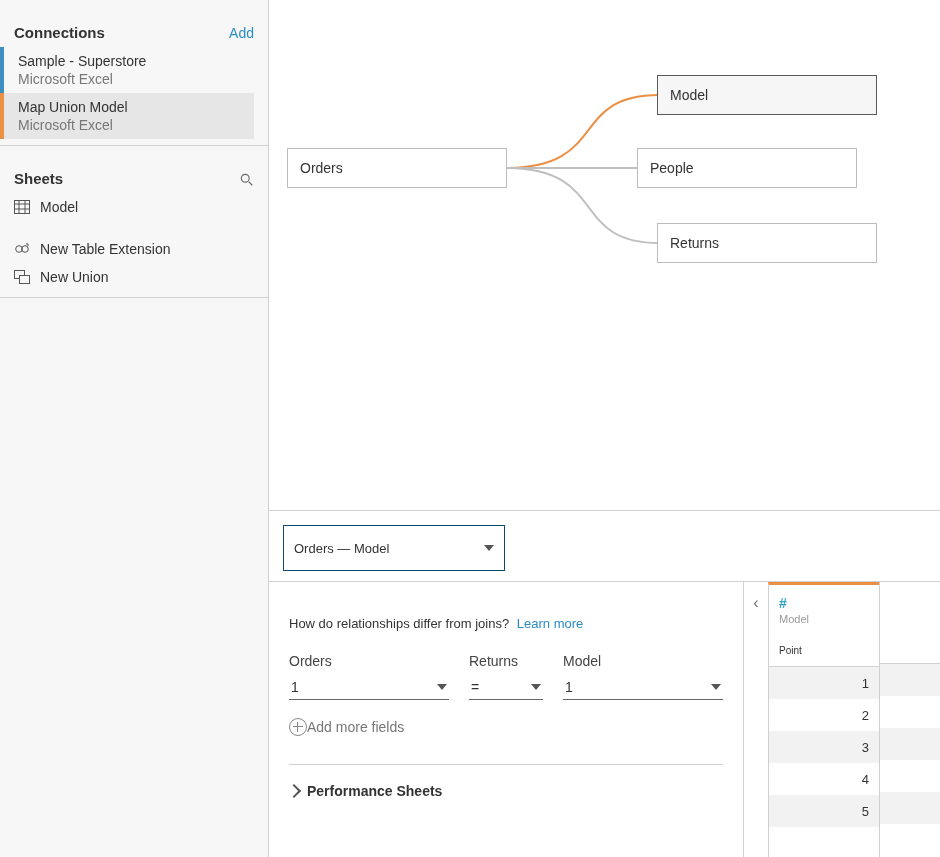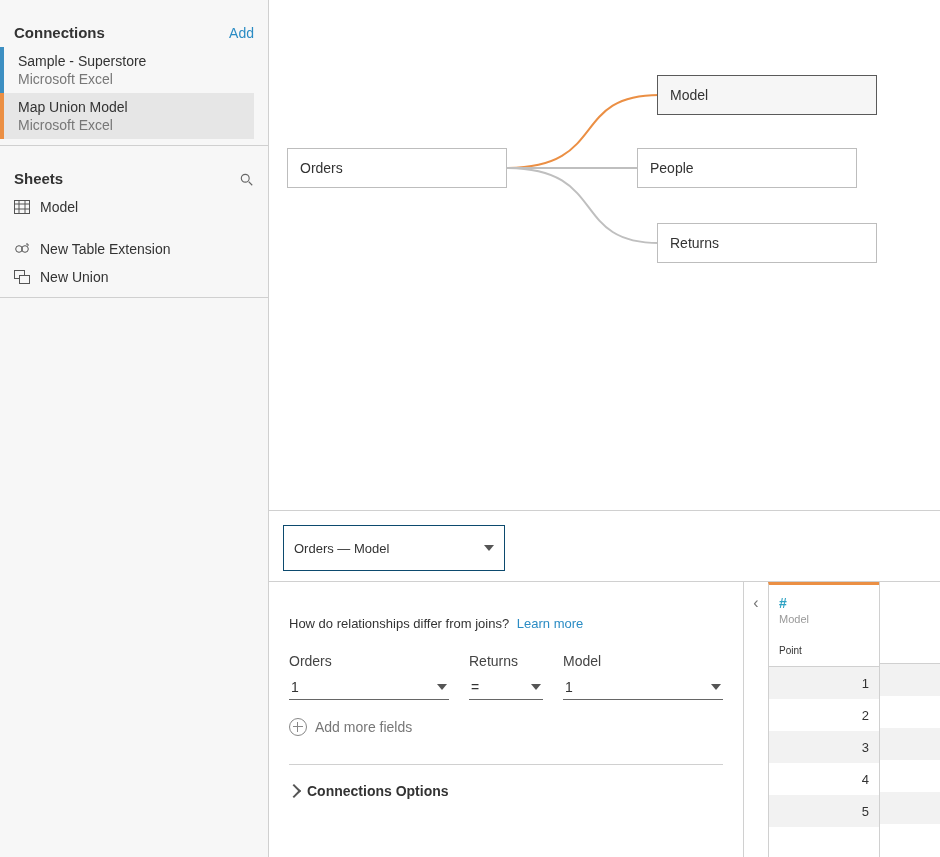--- a/index.html
+++ b/index.html
@@ -47,21 +47,21 @@
 
 .bottom{flex:1;display:flex;overflow:hidden}
 .editor{flex:1;padding:20px;overflow:auto;min-width:0}
 .editor .q{font-size:13px;margin:14px 0 22px 0}
 .editor .q a{color:var(--accent-blue);text-decoration:none;margin-left:4px}
 .fields-row{display:flex;gap:20px;align-items:flex-start}
 .fcol{display:flex;flex-direction:column;gap:6px}
 .flabel{font-size:14px;color:#444}
 .underline-select{display:flex;align-items:center;justify-content:space-between;border:0;border-bottom:1px solid #666;background:transparent;padding:4px 2px;font-size:14px;min-width:150px}
 .underline-select.op{min-width:70px}
-.add-more{display:flex;align-items:center;gap:8px;color:#777;margin-top:18px}
+.add-more{display:flex;align-items:center;color:#777;margin-top:18px}
 .plus-circ{width:16px;height:16px;border:1px solid #888;border-radius:50%;position:relative}
 .plus-circ::before,.plus-circ::after{content:"";position:absolute;background:#888}
 .plus-circ::before{left:3px;right:3px;top:7px;height:1px}
 .plus-circ::after{top:3px;bottom:3px;left:7px;width:1px}
 .perf{margin-top:28px;padding-top:18px;border-top:1px solid var(--border);display:flex;align-items:center;gap:8px;font-weight:600}
 .chev{display:inline-block;width:8px;height:8px;border-right:2px solid #555;border-bottom:2px solid #555;transform:rotate(-45deg)}
 
 
 .preview-wrap{display:flex;align-items:stretch}
 .collapse-tab{width:24px;border-left:1px solid var(--border);display:flex;align-items:flex-start;justify-content:center;padding-top:12px;color:#777;cursor:pointer;font-size:16px}
@@ -194,21 +194,21 @@
               <span class="tri"></span>
             </div>
           </div>
         </div>
         <div class="add-more">
           <span class="plus-circ"></span>
           <span>Add more fields</span>
         </div>
         <div class="perf">
           <span class="chev"></span>
-          <span>Connections Options</span>
+          <span>Performance Sheets</span>
         </div>
       </div>
 
       <div class="preview-wrap">
         <div class="collapse-tab">‹</div>
         <div class="preview">
           <div class="phdr">
             <div class="hash">#</div>
             <div class="smallgrey">Model</div>
             <div class="fldname">Point</div>

